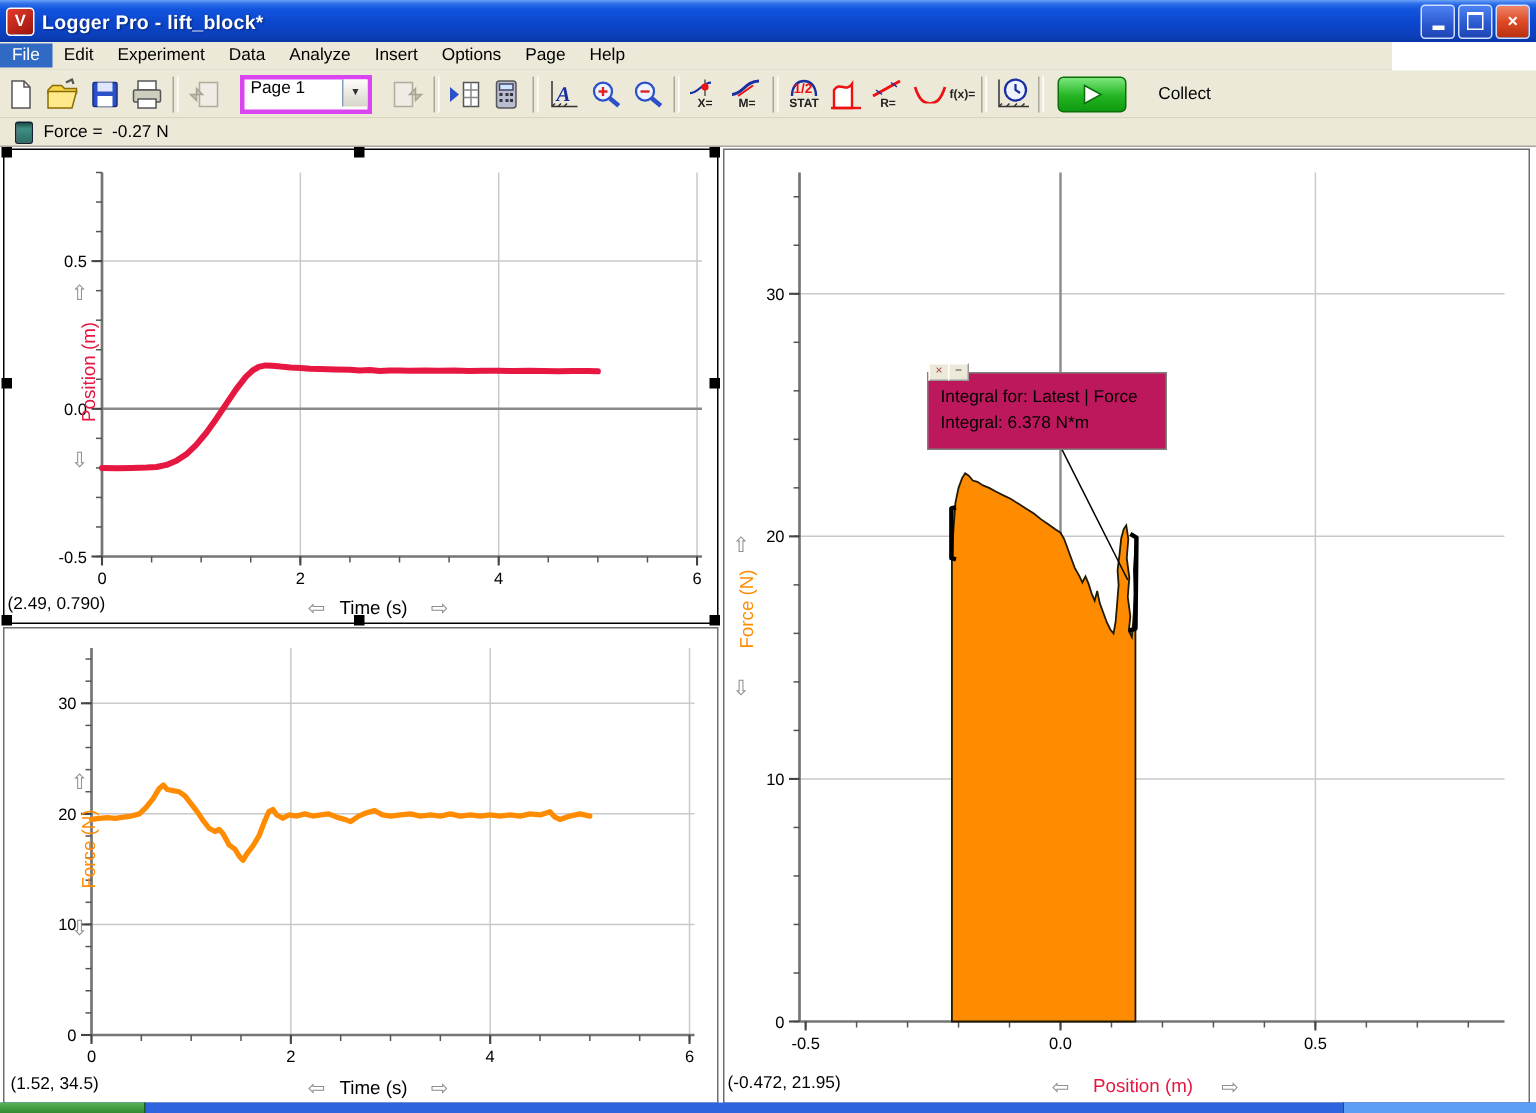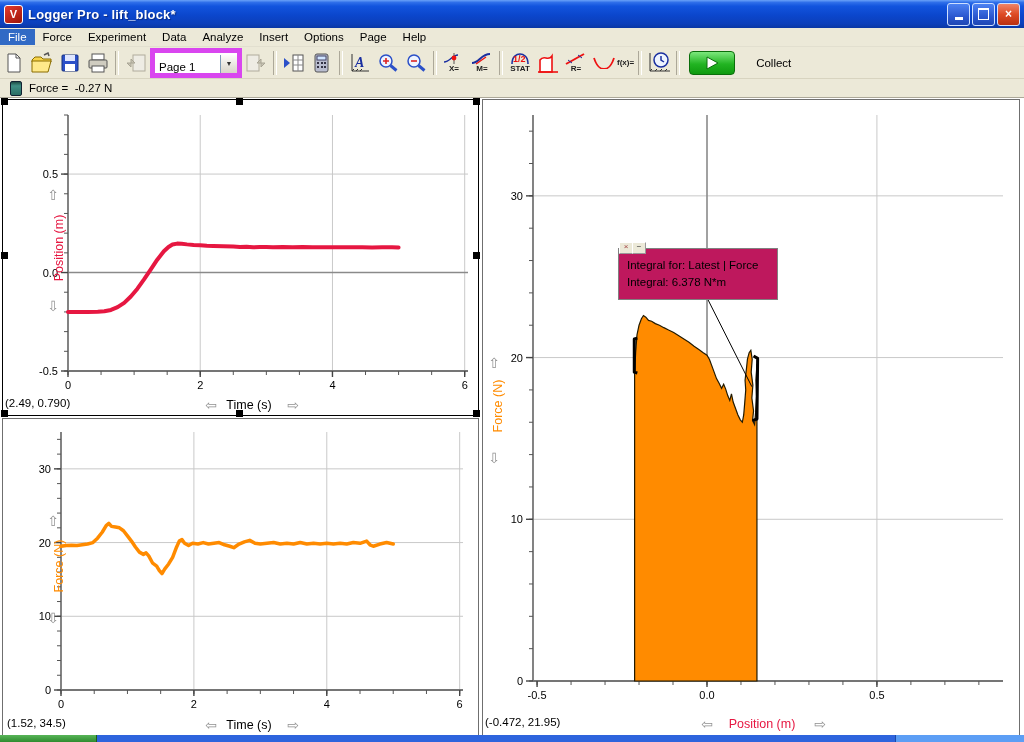--- a/index.html
+++ b/index.html
@@ -14,31 +14,31 @@
     display:flex;align-items:center;justify-content:center;color:#fff;font-weight:bold;font-size:11px}
   .title-text{font-size:13px;font-weight:bold;text-shadow:1px 1px 1px #0a2a80;letter-spacing:.2px}
   .win-btns{margin-left:auto;display:flex;gap:2px;padding-right:4px}
   .win-btn{width:21px;height:21px;border-radius:3px;border:1px solid #cfe0ff;
     background:linear-gradient(180deg,#4d82f2,#2b57cf 60%,#1e46b4);
     color:#fff;display:flex;align-items:center;justify-content:center;font-size:12px;font-weight:bold}
   .win-btn.close{background:linear-gradient(180deg,#ee8468,#dd4a24 50%,#b93011)}
   .min-glyph{width:8px;height:3px;background:#fff;margin-top:9px}
   .restore-glyph{width:9px;height:9px;border:1px solid #fff;border-top:2px solid #fff;background:transparent}
   
-  .menubar{position:absolute;left:0;top:28px;width:1024px;height:18px;background:#ece9d8;
+  .menubar{position:absolute;left:0;top:28px;width:928px;height:18px;background:#ece9d8;
     display:flex;align-items:center;font-size:11.5px;border-bottom:1px solid #e2dfcf}
   .menu-item{padding:2px 8px;color:#000}
   .menu-item.selected{background:#316ac5;color:#fff}
   
   .toolbar{position:absolute;left:0;top:47px;width:1024px;height:31px;background:#ece9d8;
     display:flex;align-items:center;border-bottom:1px solid #d8d4c0}
   .tbtn{height:26px;min-width:26px;display:flex;align-items:center;justify-content:center;margin:0 1px}
   .tsep{width:2px;height:24px;margin:0 3px;border-left:1px solid #aca899;border-right:1px solid #fff}
   .icon-text{font-size:8px;font-weight:bold;color:#222;line-height:1}
-  .combo{width:82px;height:20px;background:#fff;border:5px solid #d946ef;display:flex;align-items:flex-end;margin:0 0}
+  .combo{width:82px;height:20px;background:#fff;border:3px solid #d946ef;display:flex;align-items:flex-start;margin:0 10px}
   .combo-val{flex:1;padding-left:4px;font-size:11.5px}
   .combo-arrow{width:16px;height:18px;background:linear-gradient(180deg,#fdfdfb,#d8d4c8);
     border-left:1px solid #7f9db9;display:flex;align-items:center;justify-content:center;font-size:7px;color:#333}
   .collect-btn{width:44px;height:22px;border-radius:4px;margin-left:6px;
     background:linear-gradient(180deg,#7ce77c,#22b422 55%,#0f9a0f);border:1px solid #0a6e0a;
     display:flex;align-items:center;justify-content:center}
   .collect-label{margin-left:21px;font-size:11.5px}
   
   .statusbar{position:absolute;left:0;top:79px;width:1024px;height:18px;background:#ece9d8;
     display:flex;align-items:center;border-bottom:1px solid #aca899;font-size:11.5px}
@@ -83,21 +83,21 @@
         <div class="restore-glyph"></div>
       </div>
     <div class="win-btn close">
         <span>×</span>
       </div>
   </div>
 </div>
 
 <div class="menubar">
   <span class="menu-item selected">File</span>
-  <span class="menu-item">Force</span>
+  <span class="menu-item">Edit</span>
   <span class="menu-item">Experiment</span>
   <span class="menu-item">Data</span>
   <span class="menu-item">Analyze</span>
   <span class="menu-item">Insert</span>
   <span class="menu-item">Options</span>
   <span class="menu-item">Page</span>
   <span class="menu-item">Help</span>
 </div>
 
 <div class="toolbar">

